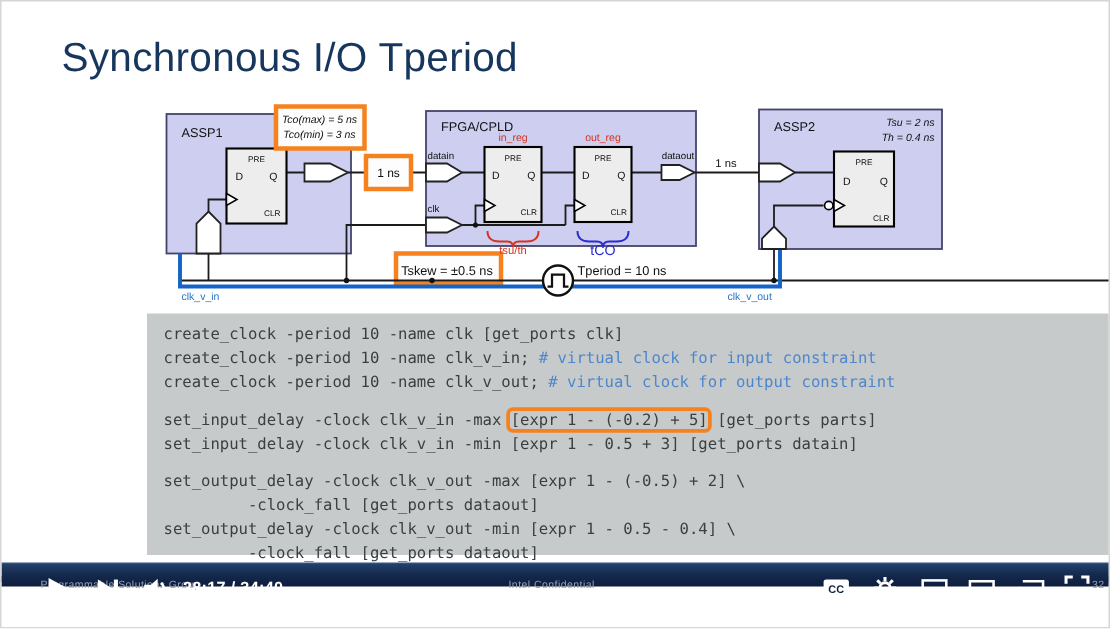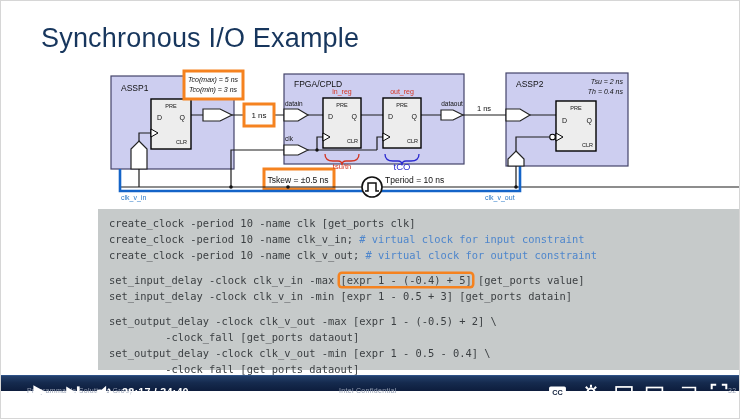--- a/index.html
+++ b/index.html
@@ -33,29 +33,29 @@
   .note{position:absolute;left:103px;top:369px;font-size:8.4px;color:#2e2e2e;white-space:nowrap;}
   .note-label{text-decoration:underline;}
   .note-code{font-family:"DejaVu Sans Mono","Liberation Mono",monospace;font-size:8px;padding:0 2px;}
   
   .progress{position:absolute;left:0;top:383px;width:740px;height:4px;background:#93a0b4;}
   .played{height:100%;background:#e0261c;}
   .controls{position:absolute;left:0;top:374px;width:740px;height:16px;
             background:linear-gradient(180deg,#24406b 0%,#152a4e 45%,#0d1d3d 100%);
             border-top:1px solid #2e5288;box-sizing:border-box;}
   .ghost{position:absolute;top:11px;font-size:7px;color:#97a1b4;letter-spacing:.3px;}
-  .pbtn{position:absolute;top:7px;width:20px;height:20px;background:none;border:0;padding:0;cursor:pointer;text-align:right;}
+  .pbtn{position:absolute;top:7px;width:20px;height:20px;background:none;border:0;padding:0;cursor:pointer;}
   .time{position:absolute;left:121px;top:10px;font-size:10.8px;font-weight:700;color:#fff;letter-spacing:.2px;}
 </style>
 </head>
 <body>
 
 <div class="frame">
 
-  <h1 class="title">Synchronous I/O Example</h1>
+  <h1 class="title">Synchronous I/O Tperiod</h1>
 
   <svg class="diagram" width="740" height="146" viewBox="0 0 740 146">
 
     <rect class="blk" x="110" y="13" width="123" height="93" fill="#cdcef0"></rect>
     <rect class="blk" x="283" y="11" width="180" height="90" fill="#cdcef0"></rect>
     <rect class="blk" x="505" y="10" width="122" height="93" fill="#cdcef0"></rect>
 
     <rect class="obox" x="263" y="106" width="70" height="20" stroke="#f5821f"></rect>
 
     <path class="wire" d="M190,52 H202 M231,52 H283 M307,52 H322 M360,52 H382 M420,52 H440 M462,52 H505 M529,52 H555"></path>
@@ -153,21 +153,21 @@
 
     <text class="dtxt vclk" x="120" y="137" font-size="7">clk_v_in</text>
     <text class="dtxt vclk" x="484" y="137" font-size="7">clk_v_out</text>
   </svg>
 
   <div class="code">
       <div class="code-line"><span>create_clock -period 10 -name clk [get_ports clk]</span></div>
       <div class="code-line"><span>create_clock -period 10 -name clk_v_in; </span><span class="comment"># virtual clock for input constraint</span></div>
       <div class="code-line"><span>create_clock -period 10 -name clk_v_out; </span><span class="comment"># virtual clock for output constraint</span></div>
       <div class="code-line blank"></div>
-      <div class="code-line"><span>set_input_delay -clock clk_v_in -max </span><span class="hl">[expr 1 - (-0.4) + 5]</span><span> [get_ports value]</span></div>
+      <div class="code-line"><span>set_input_delay -clock clk_v_in -max </span><span class="hl">[expr 1 - (-0.2) + 5]</span><span> [get_ports parts]</span></div>
       <div class="code-line"><span>set_input_delay -clock clk_v_in -min [expr 1 - 0.5 + 3] [get_ports datain]</span></div>
       <div class="code-line blank"></div>
       <div class="code-line"><span>set_output_delay -clock clk_v_out -max [expr 1 - (-0.5) + 2] \</span></div>
       <div class="code-line"><span>         -clock_fall [get_ports dataout]</span></div>
       <div class="code-line"><span>set_output_delay -clock clk_v_out -min [expr 1 - 0.5 - 0.4] \</span></div>
       <div class="code-line"><span>         -clock_fall [get_ports dataout]</span></div>
     </div>
 
 
   <div class="progress">

